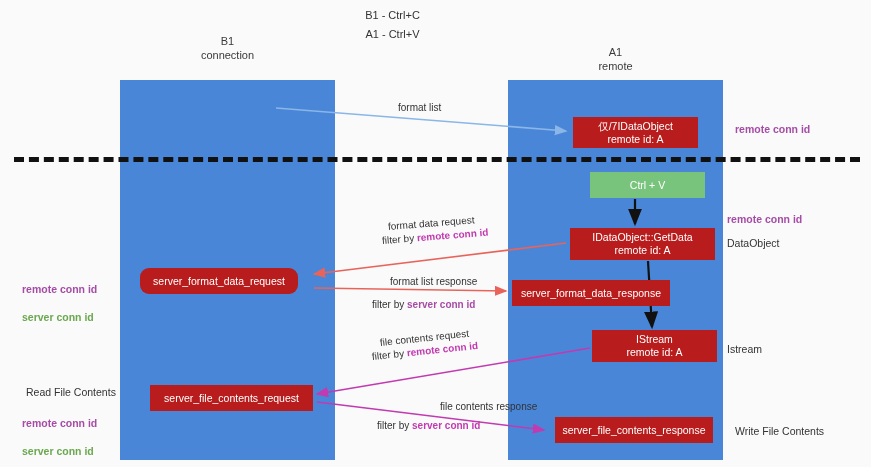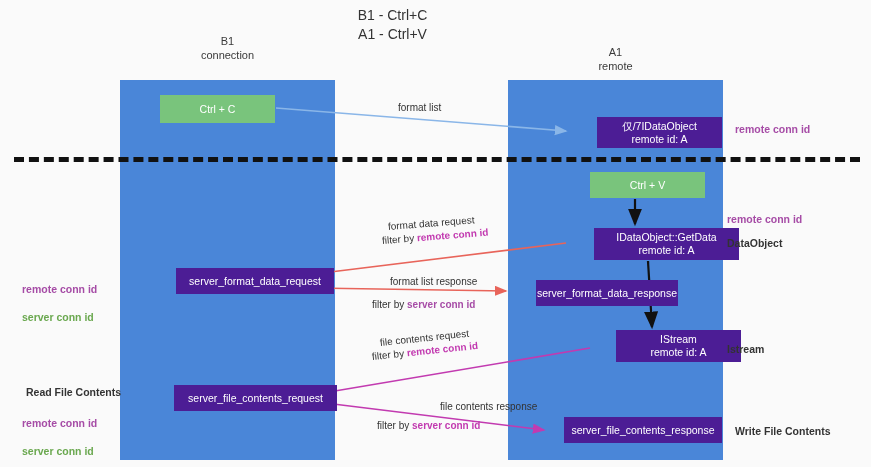--- a/index.html
+++ b/index.html
@@ -11,21 +11,21 @@
     overflow:hidden;
     color:#333;
   }
   .canvas{position:absolute;left:0;top:0;width:871px;height:467px;}
   .lane{position:absolute;background:#4a86d8;}
   .lane-b1{left:120px;top:80px;width:215px;height:380px;}
   .lane-a1{left:508px;top:80px;width:215px;height:380px;}
 
   .title{
     position:absolute;left:0;top:6px;width:785px;
-    text-align:center;font-size:14px;line-height:19px;color:#333;
+    text-align:center;font-size:11px;line-height:19px;color:#333;
     white-space:pre-line;
   }
   .colhead{
     position:absolute;text-align:center;font-size:11px;line-height:14px;
     color:#3a3a3a;white-space:pre-line;width:215px;
   }
   .colhead-b1{left:120px;top:34px;}
   .colhead-a1{left:508px;top:45px;}
 
   .box{
@@ -33,40 +33,40 @@
     display:flex;align-items:center;justify-content:center;
     text-align:center;
     color:#ffffff;
     font-size:10.5px;
     line-height:13px;
     box-sizing:border-box;
     white-space:pre-line;
     z-index:5;
   }
   .box-green{background:#79c47c;}
-  .box-orange{background:#4c1d95;margin-left:24px;}
+  .box-orange{background:#b91c1c;}
 
   .bx-ctrlc{left:160px;top:95px;width:115px;height:28px;}
   .bx-idataobject{left:573px;top:117px;width:125px;height:31px;}
   .bx-ctrlv{left:590px;top:172px;width:115px;height:26px;}
   .bx-getdata{left:570px;top:228px;width:145px;height:32px;}
-  .bx-fmtreq{left:152px;top:268px;width:158px;height:26px;}
-  .bx-fmtresp{left:512px;top:280px;width:142px;height:26px;}
+  .bx-fmtreq{left:140px;top:268px;width:158px;height:26px;border-radius:9px;}
+  .bx-fmtresp{left:512px;top:280px;width:158px;height:26px;}
   .bx-istream{left:592px;top:330px;width:125px;height:32px;}
   .bx-filereq{left:150px;top:385px;width:163px;height:26px;}
-  .bx-fileresp{left:540px;top:417px;width:158px;height:26px;}
+  .bx-fileresp{left:555px;top:417px;width:158px;height:26px;}
 
   .sidelabel{
     position:absolute;font-size:10.5px;line-height:14px;
     white-space:pre-line;
     z-index:6;
   }
   .lbl-purple{color:#a64ca6;font-weight:bold;}
   .lbl-green{color:#6aa84f;font-weight:bold;}
-  .lbl-dark{color:#333;font-weight:bold;}
+  .lbl-dark{color:#333;font-weight:normal;}
 
   .sl-remote1{left:735px;top:122px;}
   .sl-remote2{left:727px;top:212px;}
   .sl-dataobject{left:727px;top:236px;}
   .sl-istream{left:727px;top:342px;}
   .sl-write{left:735px;top:424px;}
   .sl-left-ids{left:22px;top:268px;}
   .sl-readfile{left:26px;top:385px;}
   .sl-left-ids2{left:22px;top:402px;}
 
@@ -134,21 +134,20 @@
 
     <line x1="314" y1="288" x2="506" y2="291" stroke="#e8645a" stroke-width="1.6" marker-end="url(#ar-red)"></line>
 
     <line x1="648" y1="261" x2="652" y2="327" stroke="#111" stroke-width="2.2" marker-end="url(#ar-black)"></line>
 
     <line x1="590" y1="348" x2="317" y2="394" stroke="#c23ab0" stroke-width="1.6" marker-end="url(#ar-magenta)"></line>
 
     <line x1="317" y1="402" x2="544" y2="430" stroke="#c23ab0" stroke-width="1.6" marker-end="url(#ar-magenta)"></line>
   </svg>
 
-  <div class="box box-green bx-ctrlc">Ctrl + C</div>
   <div class="box box-orange bx-idataobject">仅/7IDataObject
 remote id: A</div>
   <div class="box box-green bx-ctrlv">Ctrl + V</div>
   <div class="box box-orange bx-getdata">IDataObject::GetData
 remote id: A</div>
   <div class="box box-orange bx-fmtreq">server_format_data_request</div>
   <div class="box box-orange bx-fmtresp">server_format_data_response</div>
   <div class="box box-orange bx-istream">IStream
 remote id: A</div>
   <div class="box box-orange bx-filereq">server_file_contents_request</div>

